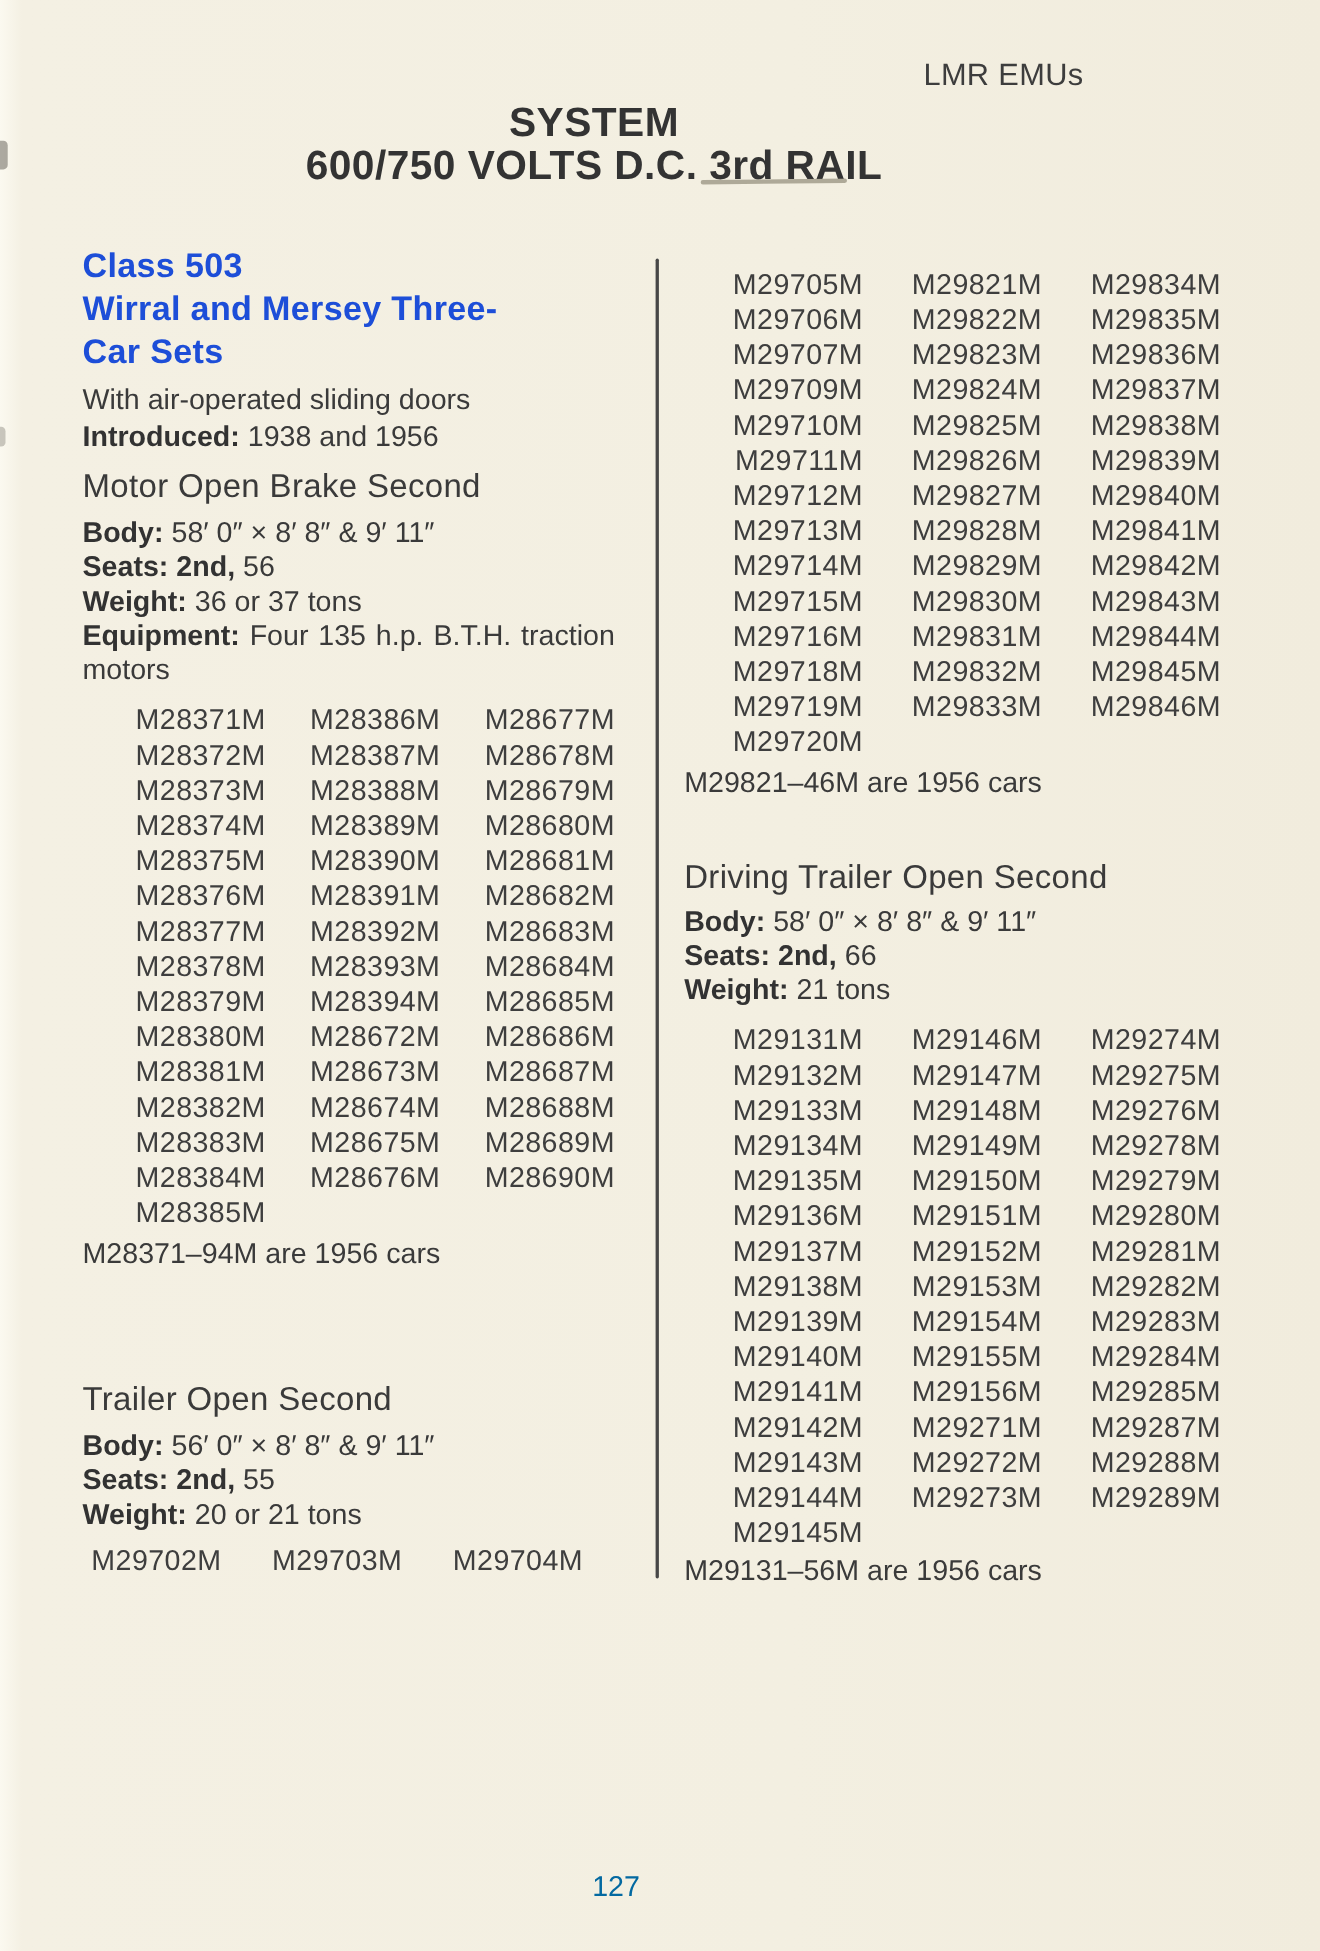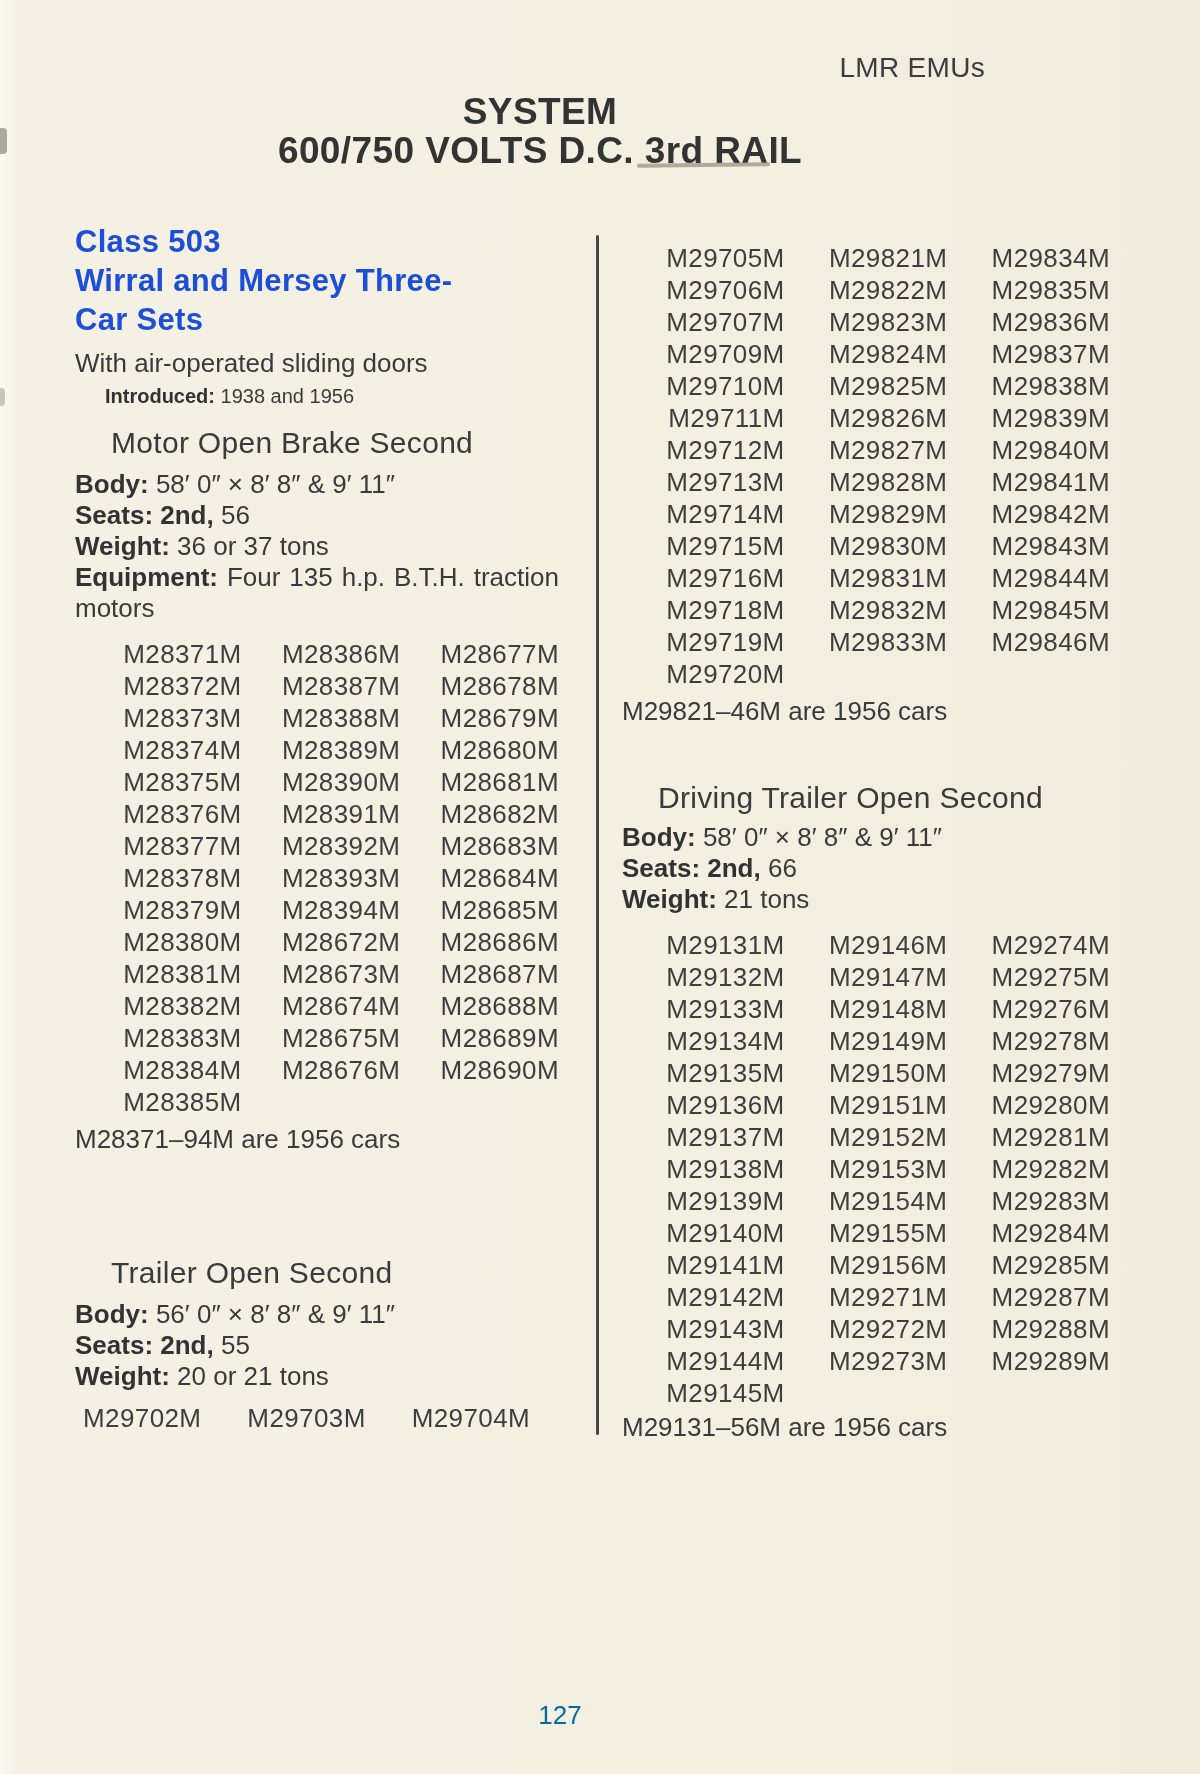--- a/index.html
+++ b/index.html
@@ -26,23 +26,23 @@
   }
   
   .col-divider{
     position:absolute;left:596px;top:235px;width:3px;height:1200px;
     background:#474747;border-radius:2px;
   }
   .col-left{position:absolute;left:75px;top:222px;width:484px;}
   .col-right{position:absolute;left:622px;top:242px;width:488px;}
   
   .h-class{font-size:31px;line-height:39px;font-weight:bold;color:#1d4ed8;letter-spacing:.3px;}
-  .h-section{font-size:30px;line-height:40px;font-weight:normal;color:#3a3a3a;letter-spacing:.3px;margin-left:36px;}
+  .h-section{font-size:30px;line-height:40px;font-weight:normal;color:#3a3a3a;letter-spacing:.3px;}
   .desc{font-size:26px;line-height:33px;margin-top:8px;}
-  .intro-line{font-size:20px;line-height:33px;margin-left:30px;}
+  .intro-line{font-size:26px;line-height:33px;}
   .spec{font-size:26px;line-height:31px;}
   .spec .b,.intro-line .b{font-weight:bold;color:#323232;}
   .justify{text-align:justify;}
   .mt6{margin-top:6px;}
   .mt10{margin-top:10px;}
   
   .num-table{display:grid;grid-template-columns:repeat(3,1fr);align-items:start;margin-top:14px;padding-left:8px;}
   .num-col{display:flex;flex-direction:column;text-align:right;}
   .num-grid{display:grid;grid-template-columns:repeat(3,1fr);margin-top:10px;padding-left:8px;gap:17px;}
   .num-cell{font-size:26px;line-height:32px;letter-spacing:.4px;white-space:nowrap;color:#3e3e3e;}

